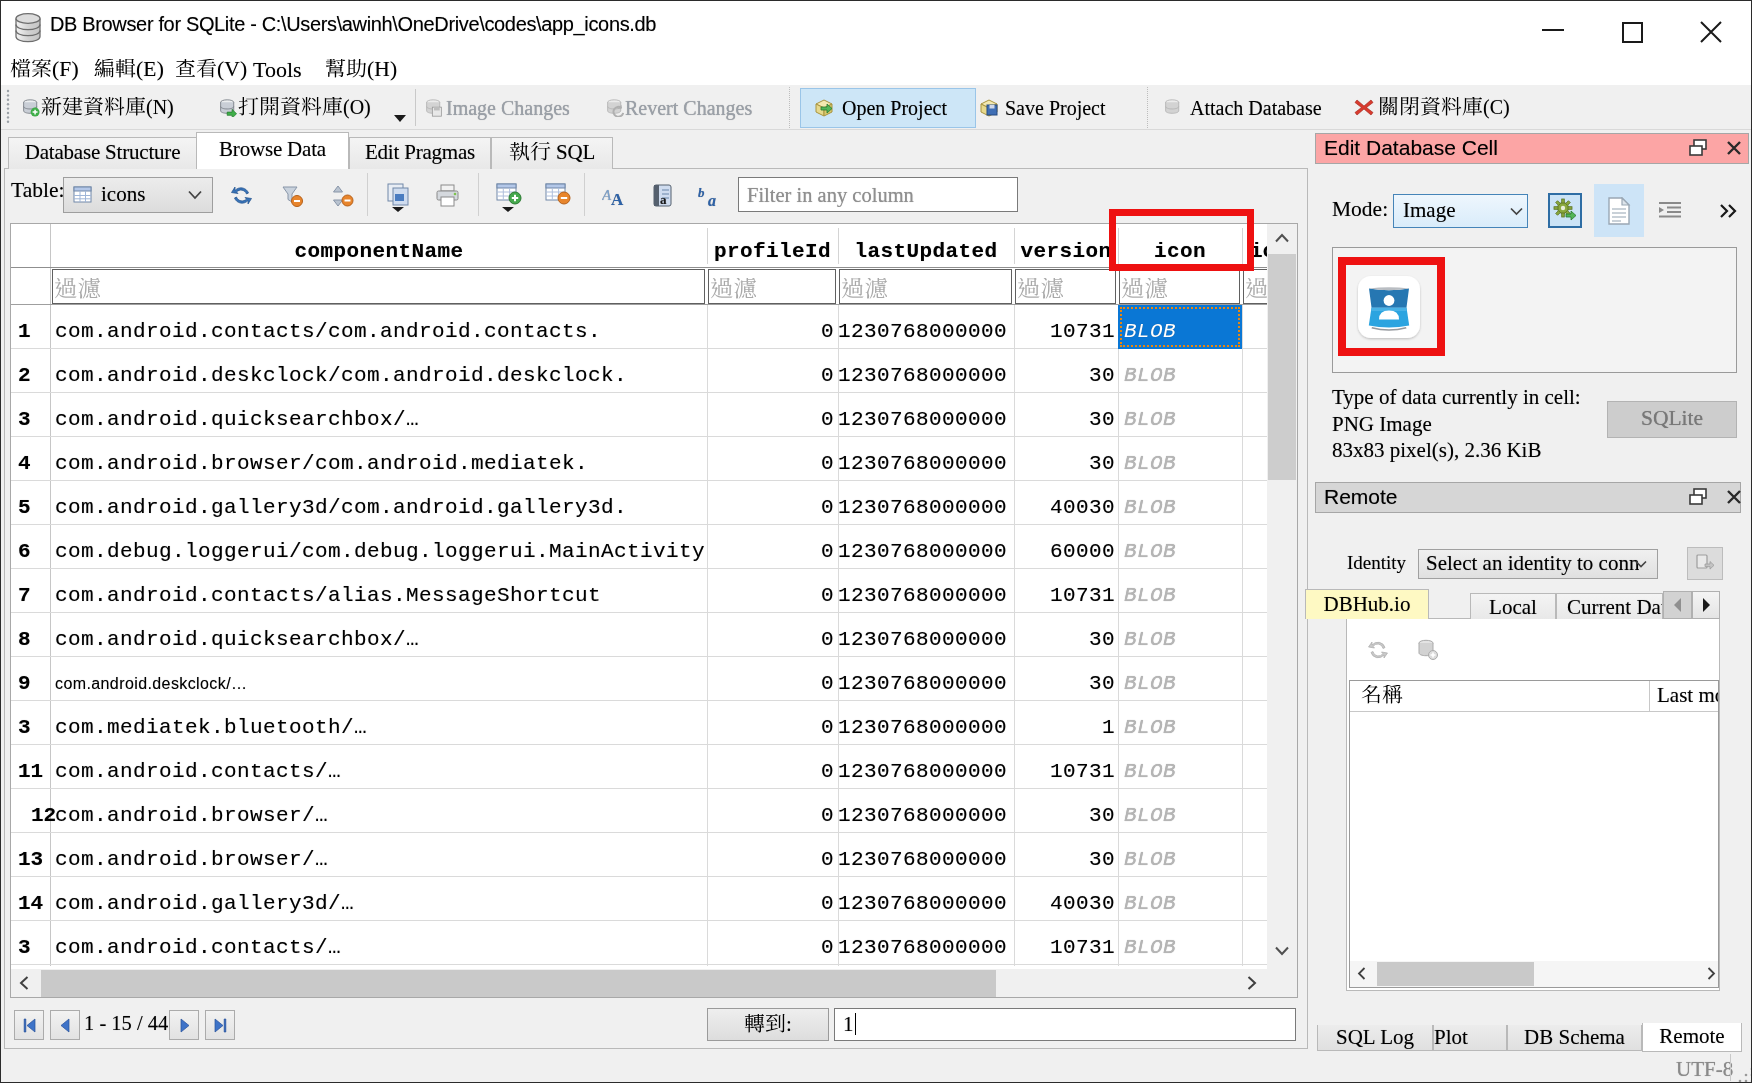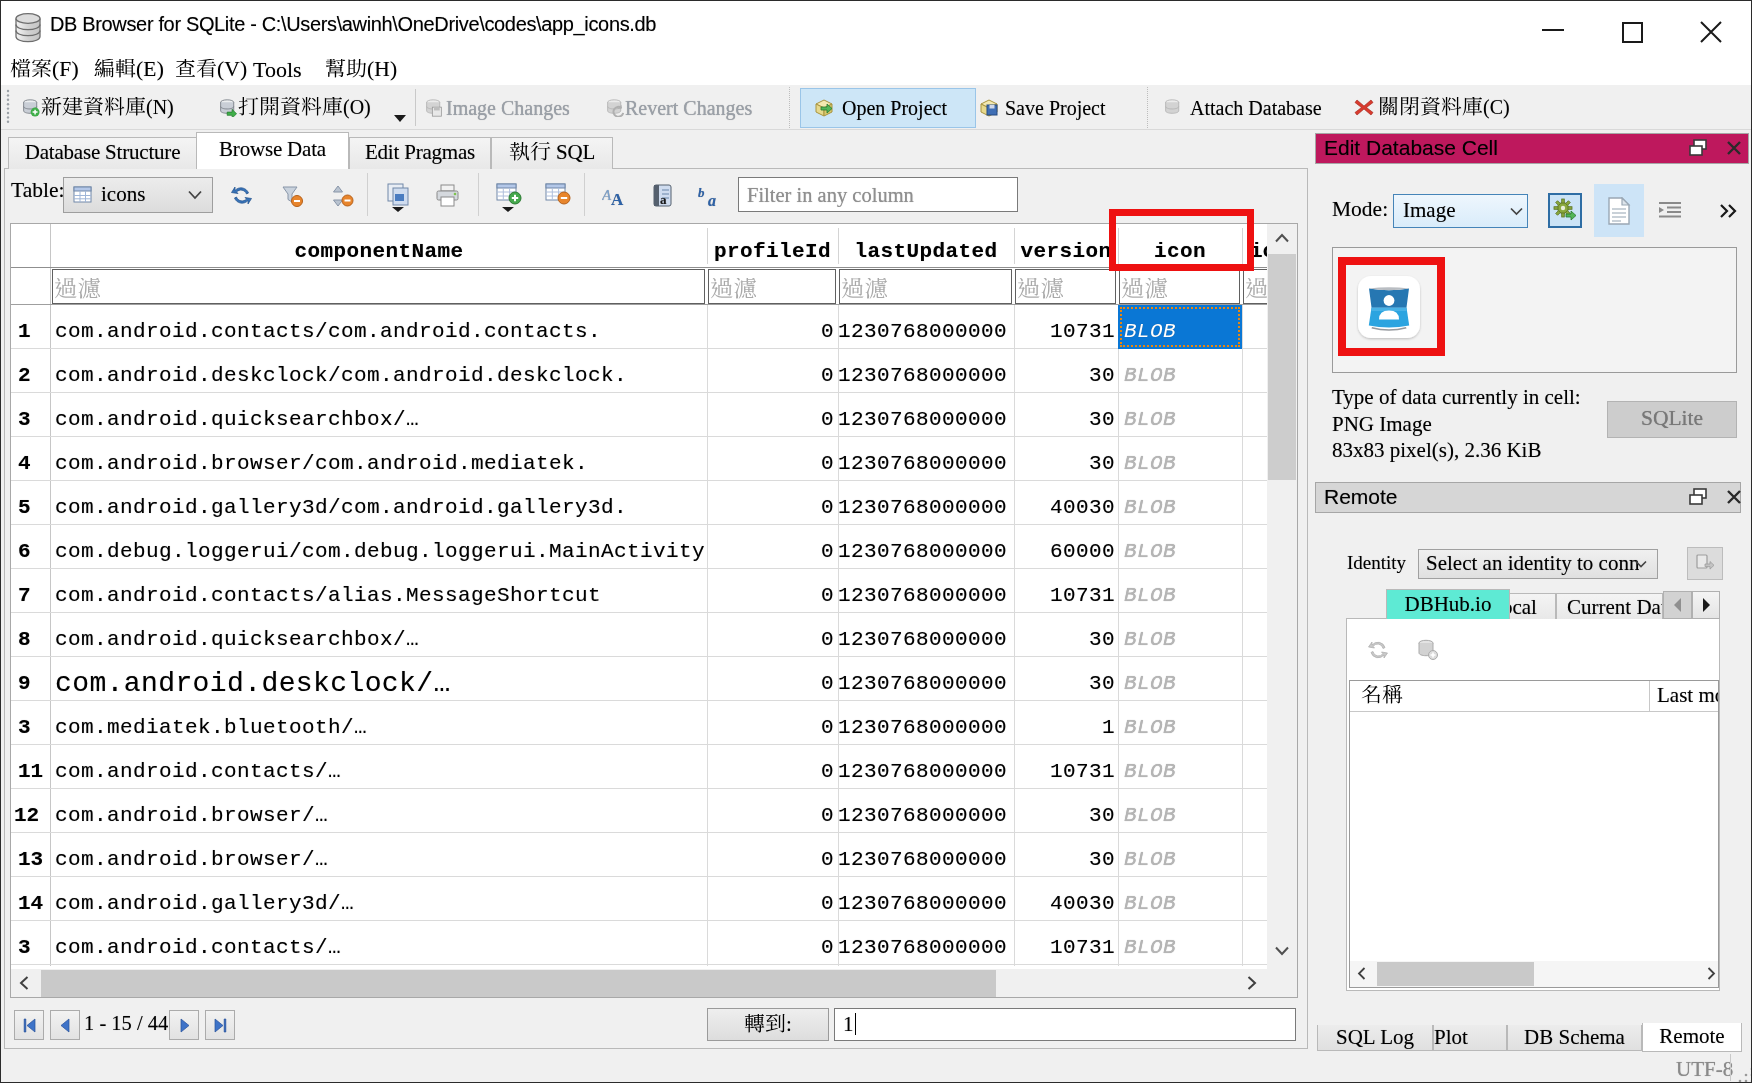--- a/index.html
+++ b/index.html
@@ -366,41 +366,41 @@
 <div style="position:absolute;left:1123px;top:568px;font-family:'Liberation Mono',monospace;font-size:21px;letter-spacing:0.4px;line-height:54px;font-style:italic;color:#b5b5b5">BLOB</div>
 <div style="position:absolute;left:10px;top:655px;width:1256px;height:1px;background:#dadada"></div>
 <div style="position:absolute;left:10px;top:612px;width:39px;height:44px;font-family:'Liberation Mono',monospace;font-weight:bold;font-size:21px;padding-left:7px;line-height:54px">8</div>
 <div style="position:absolute;left:54px;top:612px;width:650px;height:44px;font-family:'Liberation Mono',monospace;font-size:21px;letter-spacing:0.4px;line-height:54px;white-space:pre;overflow:hidden">com.android.quicksearchbox/…</div>
 <div style="position:absolute;left:706px;top:612px;width:127px;height:44px;font-family:'Liberation Mono',monospace;font-size:21px;letter-spacing:0.4px;line-height:54px;text-align:right">0</div>
 <div style="position:absolute;left:837px;top:612px;width:167px;height:44px;font-family:'Liberation Mono',monospace;font-size:21px;letter-spacing:0.4px;line-height:54px;text-align:right">1230768000000</div>
 <div style="position:absolute;left:1013px;top:612px;width:101px;height:44px;font-family:'Liberation Mono',monospace;font-size:21px;letter-spacing:0.4px;line-height:54px;text-align:right">30</div>
 <div style="position:absolute;left:1123px;top:612px;font-family:'Liberation Mono',monospace;font-size:21px;letter-spacing:0.4px;line-height:54px;font-style:italic;color:#b5b5b5">BLOB</div>
 <div style="position:absolute;left:10px;top:699px;width:1256px;height:1px;background:#dadada"></div>
 <div style="position:absolute;left:10px;top:656px;width:39px;height:44px;font-family:'Liberation Mono',monospace;font-weight:bold;font-size:21px;padding-left:7px;line-height:54px">9</div>
-<div style="position:absolute;left:54px;top:656px;width:650px;height:44px;font-family:Liberation Mono, monospace;font-size:28px;letter-spacing:0.4px;line-height:54px;white-space:pre;overflow:hidden">com.android.deskclock/…</div>
+<div style="position:absolute;left:54px;top:656px;width:650px;height:44px;font-family:Liberation Sans, sans-serif;font-size:16px;letter-spacing:0.4px;line-height:54px;white-space:pre;overflow:hidden">com.android.deskclock/…</div>
 <div style="position:absolute;left:706px;top:656px;width:127px;height:44px;font-family:'Liberation Mono',monospace;font-size:21px;letter-spacing:0.4px;line-height:54px;text-align:right">0</div>
 <div style="position:absolute;left:837px;top:656px;width:167px;height:44px;font-family:'Liberation Mono',monospace;font-size:21px;letter-spacing:0.4px;line-height:54px;text-align:right">1230768000000</div>
 <div style="position:absolute;left:1013px;top:656px;width:101px;height:44px;font-family:'Liberation Mono',monospace;font-size:21px;letter-spacing:0.4px;line-height:54px;text-align:right">30</div>
 <div style="position:absolute;left:1123px;top:656px;font-family:'Liberation Mono',monospace;font-size:21px;letter-spacing:0.4px;line-height:54px;font-style:italic;color:#b5b5b5">BLOB</div>
 <div style="position:absolute;left:10px;top:743px;width:1256px;height:1px;background:#dadada"></div>
 <div style="position:absolute;left:10px;top:700px;width:39px;height:44px;font-family:'Liberation Mono',monospace;font-weight:bold;font-size:21px;padding-left:7px;line-height:54px">3</div>
 <div style="position:absolute;left:54px;top:700px;width:650px;height:44px;font-family:'Liberation Mono',monospace;font-size:21px;letter-spacing:0.4px;line-height:54px;white-space:pre;overflow:hidden">com.mediatek.bluetooth/…</div>
 <div style="position:absolute;left:706px;top:700px;width:127px;height:44px;font-family:'Liberation Mono',monospace;font-size:21px;letter-spacing:0.4px;line-height:54px;text-align:right">0</div>
 <div style="position:absolute;left:837px;top:700px;width:167px;height:44px;font-family:'Liberation Mono',monospace;font-size:21px;letter-spacing:0.4px;line-height:54px;text-align:right">1230768000000</div>
 <div style="position:absolute;left:1013px;top:700px;width:101px;height:44px;font-family:'Liberation Mono',monospace;font-size:21px;letter-spacing:0.4px;line-height:54px;text-align:right">1</div>
 <div style="position:absolute;left:1123px;top:700px;font-family:'Liberation Mono',monospace;font-size:21px;letter-spacing:0.4px;line-height:54px;font-style:italic;color:#b5b5b5">BLOB</div>
 <div style="position:absolute;left:10px;top:787px;width:1256px;height:1px;background:#dadada"></div>
 <div style="position:absolute;left:10px;top:744px;width:39px;height:44px;font-family:'Liberation Mono',monospace;font-weight:bold;font-size:21px;padding-left:7px;line-height:54px">11</div>
 <div style="position:absolute;left:54px;top:744px;width:650px;height:44px;font-family:'Liberation Mono',monospace;font-size:21px;letter-spacing:0.4px;line-height:54px;white-space:pre;overflow:hidden">com.android.contacts/…</div>
 <div style="position:absolute;left:706px;top:744px;width:127px;height:44px;font-family:'Liberation Mono',monospace;font-size:21px;letter-spacing:0.4px;line-height:54px;text-align:right">0</div>
 <div style="position:absolute;left:837px;top:744px;width:167px;height:44px;font-family:'Liberation Mono',monospace;font-size:21px;letter-spacing:0.4px;line-height:54px;text-align:right">1230768000000</div>
 <div style="position:absolute;left:1013px;top:744px;width:101px;height:44px;font-family:'Liberation Mono',monospace;font-size:21px;letter-spacing:0.4px;line-height:54px;text-align:right">10731</div>
 <div style="position:absolute;left:1123px;top:744px;font-family:'Liberation Mono',monospace;font-size:21px;letter-spacing:0.4px;line-height:54px;font-style:italic;color:#b5b5b5">BLOB</div>
 <div style="position:absolute;left:10px;top:831px;width:1256px;height:1px;background:#dadada"></div>
-<div style="position:absolute;left:10px;top:788px;width:39px;height:44px;font-family:'Liberation Mono',monospace;font-weight:bold;font-size:21px;padding-left:3px;line-height:54px">12</div>
+<div style="position:absolute;left:10px;top:788px;width:39px;height:44px;font-family:'Liberation Mono',monospace;font-weight:bold;font-size:21px;padding-left:20px;line-height:54px">12</div>
 <div style="position:absolute;left:54px;top:788px;width:650px;height:44px;font-family:'Liberation Mono',monospace;font-size:21px;letter-spacing:0.4px;line-height:54px;white-space:pre;overflow:hidden">com.android.browser/…</div>
 <div style="position:absolute;left:706px;top:788px;width:127px;height:44px;font-family:'Liberation Mono',monospace;font-size:21px;letter-spacing:0.4px;line-height:54px;text-align:right">0</div>
 <div style="position:absolute;left:837px;top:788px;width:167px;height:44px;font-family:'Liberation Mono',monospace;font-size:21px;letter-spacing:0.4px;line-height:54px;text-align:right">1230768000000</div>
 <div style="position:absolute;left:1013px;top:788px;width:101px;height:44px;font-family:'Liberation Mono',monospace;font-size:21px;letter-spacing:0.4px;line-height:54px;text-align:right">30</div>
 <div style="position:absolute;left:1123px;top:788px;font-family:'Liberation Mono',monospace;font-size:21px;letter-spacing:0.4px;line-height:54px;font-style:italic;color:#b5b5b5">BLOB</div>
 <div style="position:absolute;left:10px;top:875px;width:1256px;height:1px;background:#dadada"></div>
 <div style="position:absolute;left:10px;top:832px;width:39px;height:44px;font-family:'Liberation Mono',monospace;font-weight:bold;font-size:21px;padding-left:7px;line-height:54px">13</div>
 <div style="position:absolute;left:54px;top:832px;width:650px;height:44px;font-family:'Liberation Mono',monospace;font-size:21px;letter-spacing:0.4px;line-height:54px;white-space:pre;overflow:hidden">com.android.browser/…</div>
 <div style="position:absolute;left:706px;top:832px;width:127px;height:44px;font-family:'Liberation Mono',monospace;font-size:21px;letter-spacing:0.4px;line-height:54px;text-align:right">0</div>
 <div style="position:absolute;left:837px;top:832px;width:167px;height:44px;font-family:'Liberation Mono',monospace;font-size:21px;letter-spacing:0.4px;line-height:54px;text-align:right">1230768000000</div>
@@ -458,21 +458,21 @@
   </svg>
 <div style="position:absolute;left:706px;top:1007px;width:122px;height:33px;background:linear-gradient(#eee,#ddd);border:1px solid #9a9a9a;text-align:center">
     <div style="margin-top:3px;height:26px;font-size:21px"><svg style="width:42px;height:21px;vertical-align:-0.195em;" viewBox="0 0 2000 1000" fill="#000">
         <use href="#u8F49" x="0"></use>
         <use href="#u5230" x="1000"></use>
       </svg>:</div>
   </div>
 <div style="position:absolute;left:833px;top:1007px;width:462px;height:33px;background:#fff;border:1px solid #7a7a7a">
     <div style="margin:3px 0 0 8px;font-size:21px">1<span style="display:inline-block;width:1px;height:22px;background:#000;vertical-align:-4px;margin-left:1px"></span></div>
   </div>
-<div style="position:absolute;left:1314px;top:132px;width:434px;height:31px;background:#be185d;border:1px solid #a6a6a6">
+<div style="position:absolute;left:1314px;top:132px;width:434px;height:31px;background:#fca5a5;border:1px solid #a6a6a6">
     <div class="sans" style="margin:2px 0 0 8px;font-size:21px">Edit Database Cell</div>
   </div>
 <svg class="a" style="left:1688px;top:138px" width="18" height="18" viewBox="0 0 18 18">
 <rect x="5" y="1" width="12" height="9" fill="#fff" stroke="#3a3a3a" stroke-width="1.6"></rect>
 <rect x="1" y="7" width="12" height="9" fill="#fff" stroke="#3a3a3a" stroke-width="1.6"></rect>
 </svg>
 <svg class="a" style="left:1725px;top:139px" width="16" height="16" viewBox="0 0 16 16">
     <path d="M2 2 L14 14 M14 2 L2 14" stroke="#2a2a2a" stroke-width="2.4"></path>
   </svg>
 <div style="position:absolute;left:1331px;top:196px;font-size:21.5px">Mode:</div>
@@ -548,21 +548,21 @@
     <div style="margin:1px 0 0 7px;font-size:21px;white-space:nowrap;width:213px;overflow:hidden">Select an identity to conne</div>
   </div>
 <svg class="a" style="left:1633px;top:559px" width="14" height="9" viewBox="0 0 14 9">
     <path d="M2 1.5 L7 6.5 L12 1.5" fill="none" stroke="#444" stroke-width="1.6"></path>
   </svg>
 <div style="position:absolute;left:1686px;top:546px;width:36px;height:33px;background:#dcdcdc;border:1px solid #bcbcbc"></div>
 <svg class="a" style="left:1694px;top:552px" width="20" height="20" viewBox="0 0 20 20">
 <rect x="2" y="2" width="10" height="13" rx="1" fill="#e9e9e9" stroke="#9d9d9d" stroke-width="1.2"></rect>
 <path d="M10 11 h5 v-2.5 l4 3.8 -4 3.8 V13.6 h-5 z" fill="#c3c3c3" stroke="#9d9d9d" stroke-width="0.8"></path>
 </svg>
-<div style="position:absolute;left:1385px;top:588px;width:124px;height:30px;background:#5eead4;border:1px solid #b9b9b9;border-bottom:none;z-index:3">
+<div style="position:absolute;left:1304px;top:588px;width:124px;height:30px;background:#fef9c3;border:1px solid #b9b9b9;border-bottom:none;z-index:3">
     <div style="text-align:center;margin-top:2px;font-size:21px">DBHub.io</div>
   </div>
 <div style="position:absolute;left:1469px;top:592px;width:86px;height:26px;background:linear-gradient(#f4f4f4,#e8e8e8);border:1px solid #b9b9b9;border-bottom:none;z-index:2">
     <div style="text-align:center;margin-top:1px;font-size:21px">Local</div>
   </div>
 <div style="position:absolute;left:1555px;top:592px;width:107px;height:26px;background:linear-gradient(#f4f4f4,#e8e8e8);border:1px solid #b9b9b9;border-bottom:none;z-index:2;overflow:hidden">
     <div style="margin:1px 0 0 10px;font-size:21px;white-space:nowrap">Current Dat</div>
   </div>
 <div style="position:absolute;left:1662px;top:590px;width:29px;height:28px;background:#d2d2d2;border:1px solid #b0b0b0;z-index:4"></div>
 <svg class="a" style="left:1671px;top:596px;z-index:5" width="11" height="16" viewBox="0 0 11 16">

